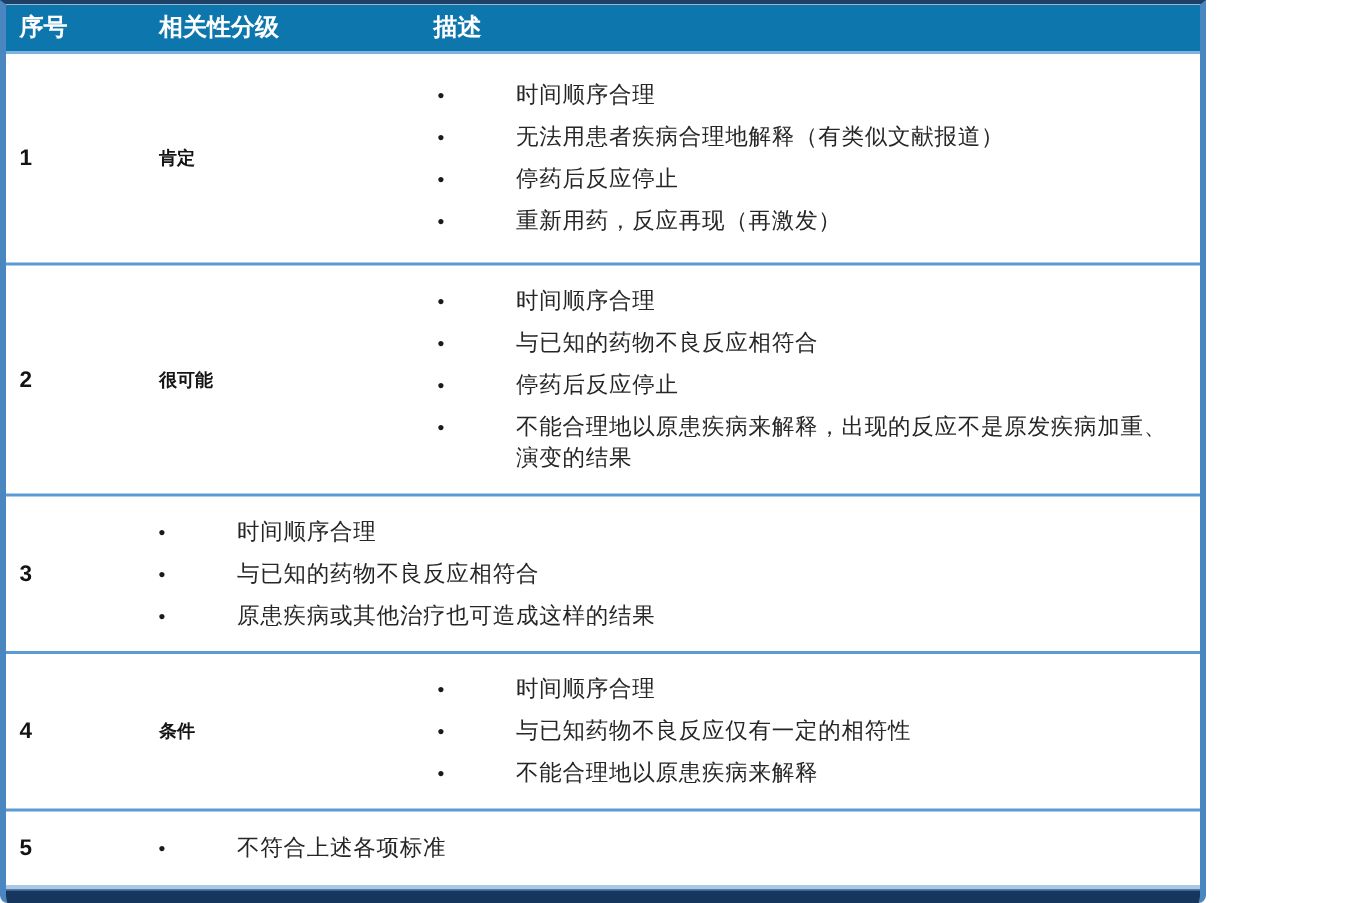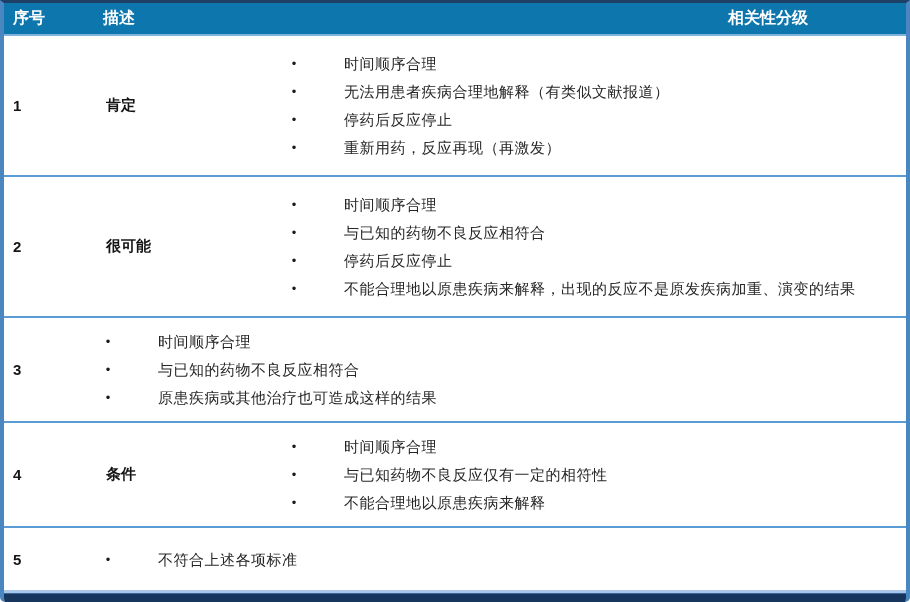--- a/index.html
+++ b/index.html
@@ -1,20 +1,20 @@
 <!DOCTYPE html>
 <html><head>
 <meta charset="utf-8">
 <style>
   html,body{margin:0;padding:0;background:#ffffff;}
   *{box-sizing:border-box;}
   body{font-family:"Liberation Sans","DejaVu Sans",sans-serif;}
 
   .frame{
-    width:910px;height:602px;
+    width:804px;height:602px;
     display:flex;flex-direction:column;
     border-top:3px solid #1e3f66;
     border-left:4px solid #4a86c0;
     border-right:4px solid #4a86c0;
     background:#ffffff;
     overflow:hidden;
     border-radius:0 0 5px 5px;
   }
 
   
@@ -50,21 +50,21 @@
   .row-5{flex:1 1 auto;}
 
   .cell-no{
     display:flex;align-items:center;
     padding-left:9px;
     font-weight:bold;font-size:15px;color:#141414;
   }
   .cell-grade{
     display:flex;align-items:center;
     padding-left:8px;
-    font-weight:bold;font-size:15px;color:#141414;
+    font-weight:bold;font-size:12px;color:#141414;
   }
   .cell-desc{
     display:flex;flex-direction:column;justify-content:center;
     padding:6px 10px 6px 0;
   }
   ul.bullets{
     list-style:none;margin:0;padding:0;
   }
   ul.bullets li{
     display:flex;align-items:flex-start;
@@ -82,22 +82,22 @@
   .bottom-line{flex:0 0 3px;background:#aac7e8;}
   .bottom-bar{flex:0 0 9px;background:#17365d;border-top:1px solid #3a66a0;}
 </style>
 </head>
 <body>
 
 <div class="frame">
 
   <div class="thead">
     <div class="th c1">序号</div>
+    <div class="th c2">相关性分级</div>
     <div class="th c3">描述</div>
-    <div class="th c2">相关性分级</div>
   </div>
 
   <div class="tbody">
 
     <div class="row row-1">
       <div class="c1 cell-no">1</div>
       <div class="c2 cell-grade">肯定</div>
       <div class="c3 cell-desc">
         <ul class="bullets">
           <li>

